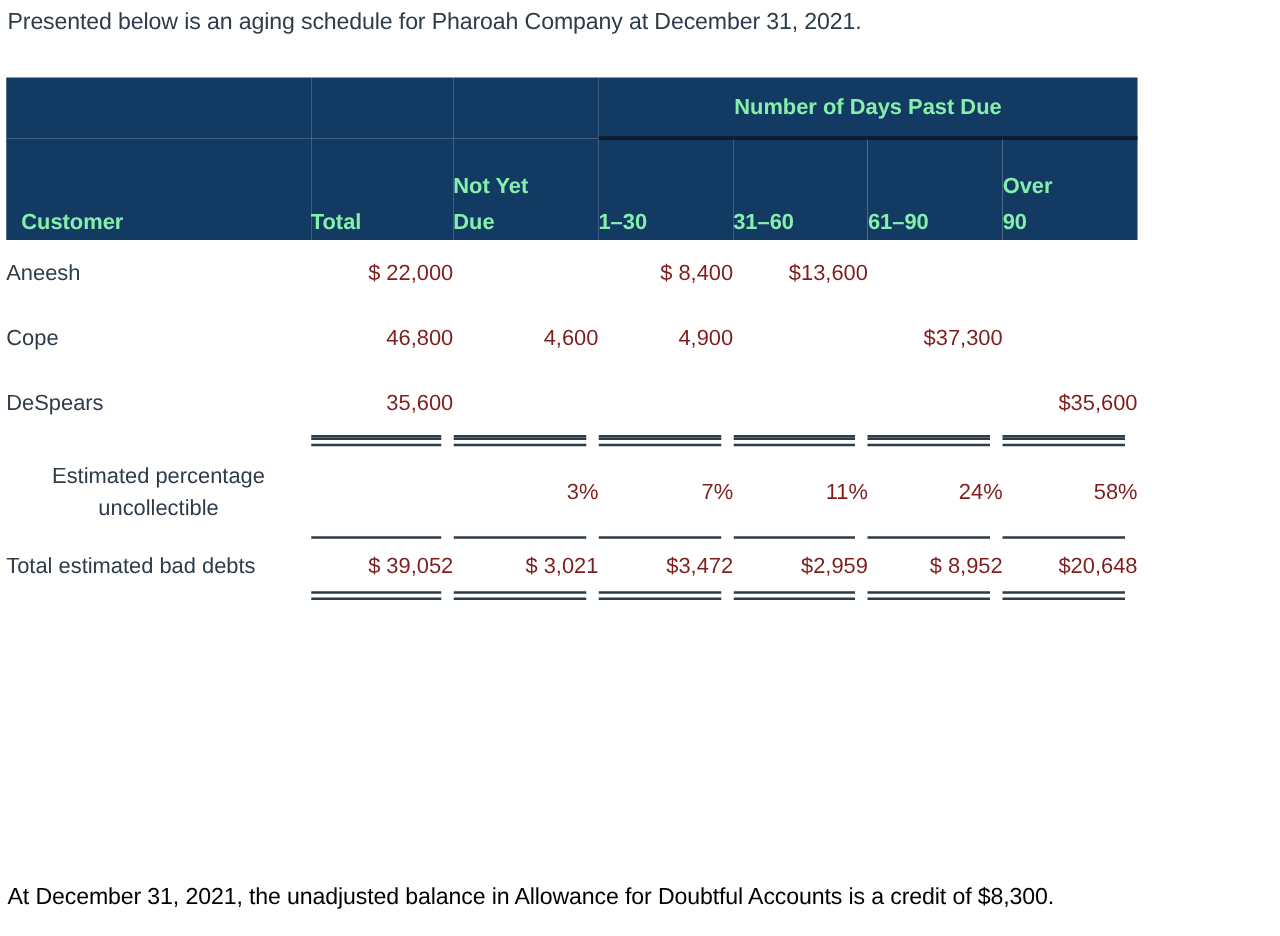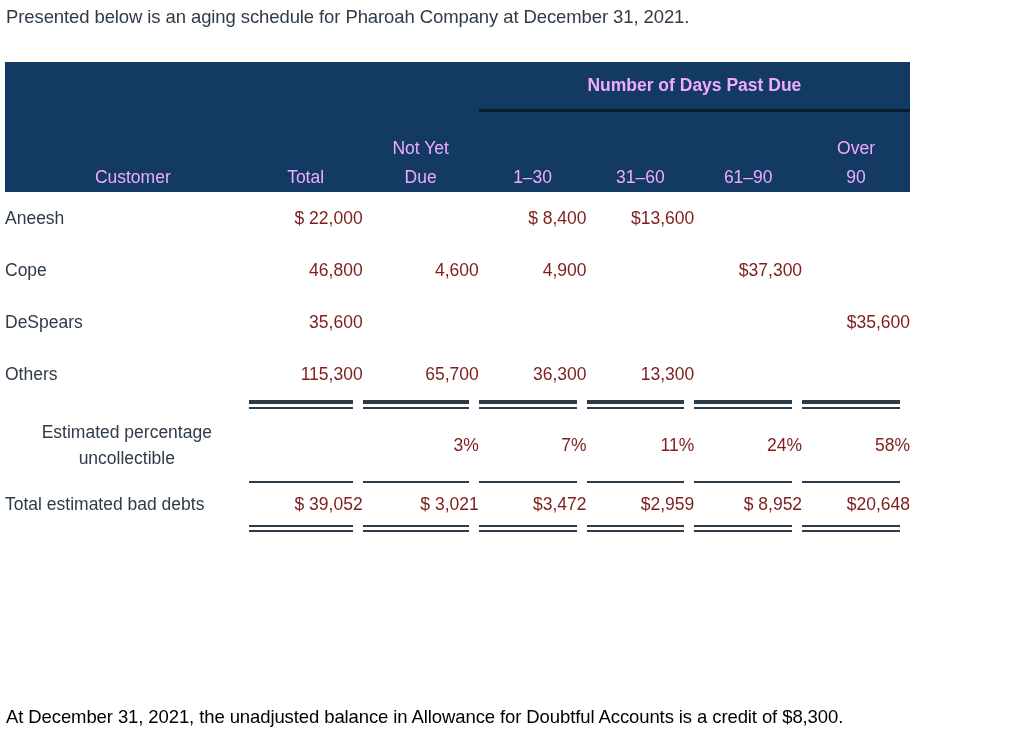--- a/index.html
+++ b/index.html
@@ -54,44 +54,44 @@
   .schedule col.c-total { width: 110px; }
   .schedule col.c-nyd { width: 112px; }
   .schedule col.c-d1  { width: 104px; }
   .schedule col.c-d2  { width: 104px; }
   .schedule col.c-d3  { width: 104px; }
   .schedule col.c-d4  { width: 104px; }
 
   
   .hdr-band td, .hdr-band th {
     background: #123a63;
-    color: #f0abfc;
+    color: #86efac;
     padding: 0;
   }
   .hdr-group-cell {
     background: #123a63;
     color: #ffffff;
     font-weight: bold;
     font-size: 17.5px;
     text-align: center;
     height: 47px;
     vertical-align: middle;
     border-bottom: 3px solid #0c1c2c;
     padding: 0 0 4px 0;
   }
   .hdr-blank {
     background: #123a63;
     border-bottom: none;
   }
   .hdr-label {
     background: #123a63;
     color: #ffffff;
-    font-weight: normal;
-    font-size: 17.5px;
-    text-align: center;
+    font-weight: bold;
+    font-size: 17.5px;
+    text-align: left;
     vertical-align: bottom;
     height: 80px;
     padding: 0 0 14px 0;
     line-height: 29px;
     white-space: pre-line;
   }
   .hdr-label.pad-left { padding-left: 12px; }
 
   
   .schedule tbody td {
@@ -210,29 +210,20 @@
       <tr class="row-tall">
         <td class="cust">DeSpears</td>
         <td class="num">35,600</td>
         <td class="num"></td>
         <td class="num"></td>
         <td class="num"></td>
         <td class="num"></td>
         <td class="num">$35,600</td>
       </tr>
 
-      <tr class="row-tall">
-        <td class="cust">Others</td>
-        <td class="num">115,300</td>
-        <td class="num">65,700</td>
-        <td class="num">36,300</td>
-        <td class="num">13,300</td>
-        <td class="num"></td>
-        <td class="num"></td>
-      </tr>
 
       <tr>
         <td class="rule-cell"></td>
         <td class="rule-cell">
             <i></i>
           </td>
         <td class="rule-cell">
             <i></i>
           </td>
         <td class="rule-cell">

